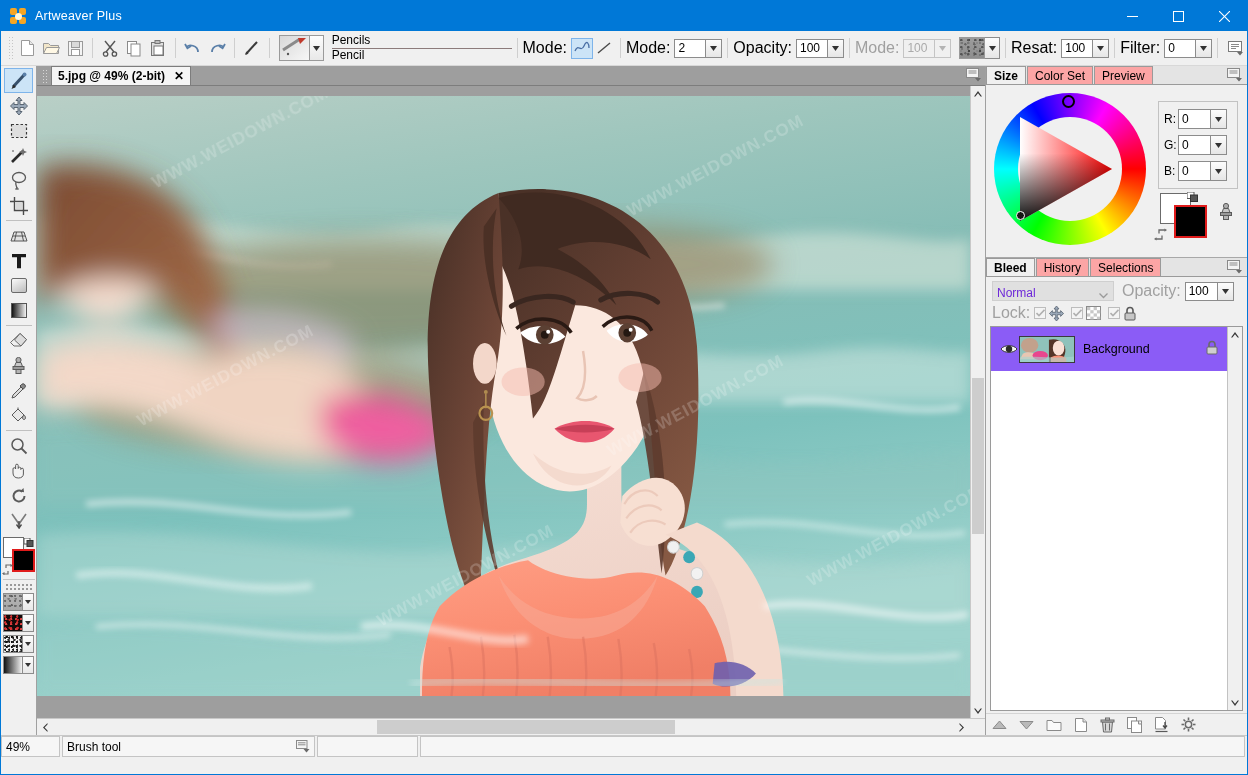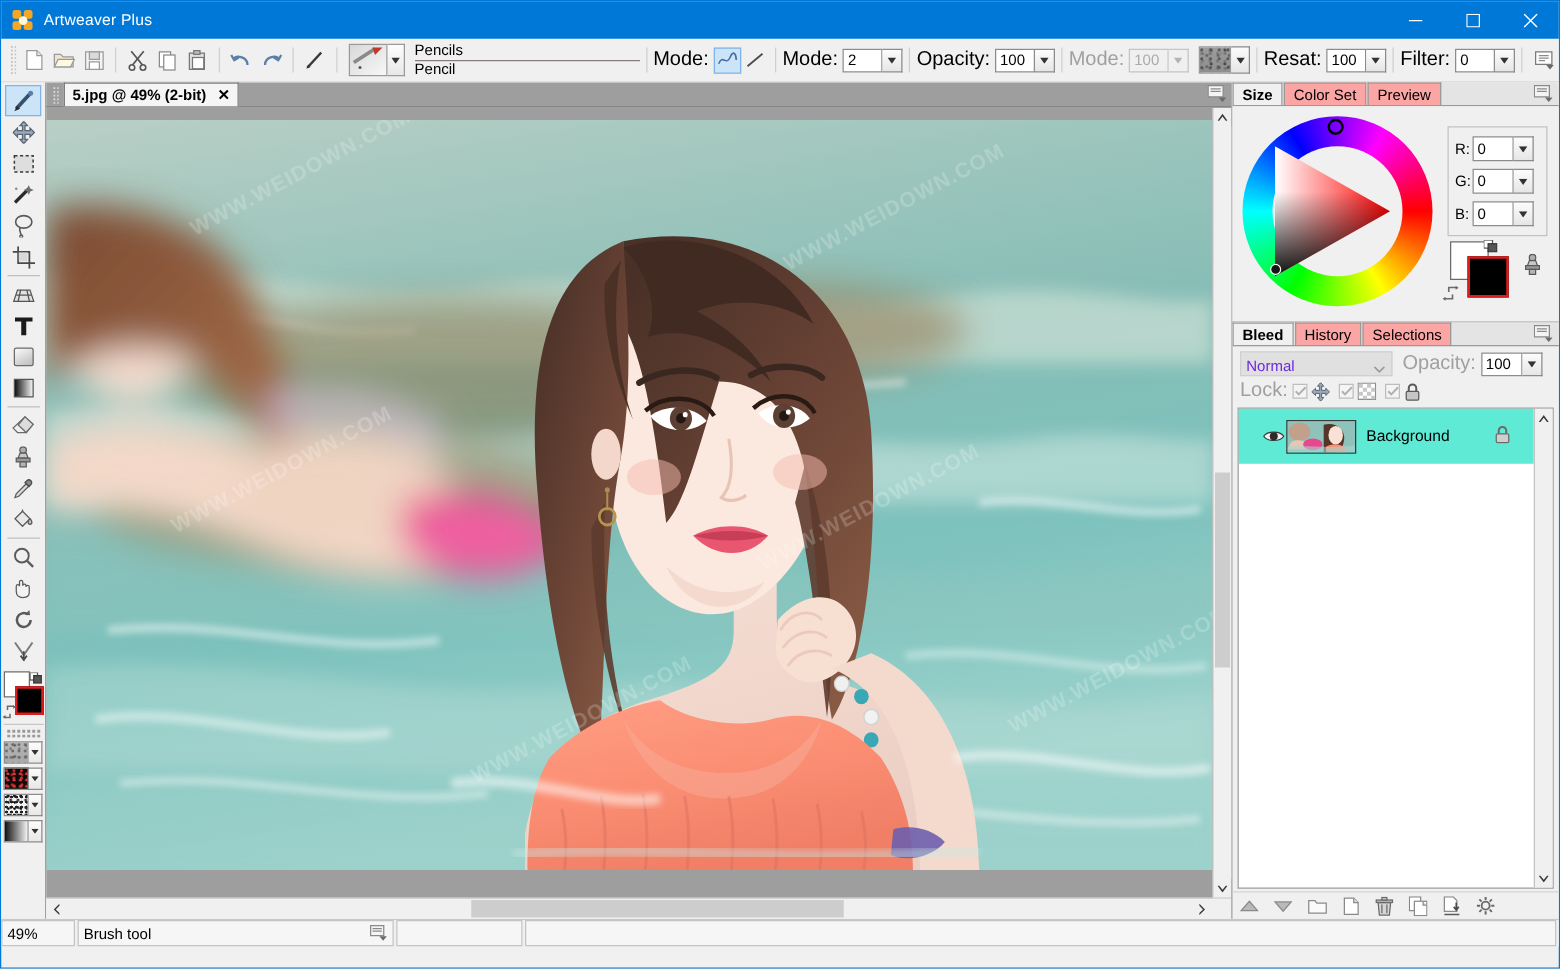--- a/index.html
+++ b/index.html
@@ -189,21 +189,21 @@
   .blendrow { display:flex; align-items:center; padding:4px 6px 2px 6px; }
   .blendsel { width:122px;height:20px;background:#e0e0e0;border:1px solid #cfcfcf;color:#6d28d9;
               font-size:12px; display:flex;align-items:flex-end; padding-left:4px; position:relative;}
   .blendsel .chev { position:absolute; right:5px; top:6px;}
   .lockrow { display:flex; align-items:center; padding:1px 6px 4px 6px; }
   .lockchk { width:12px;height:12px;border:1px solid #bdbdbd; background:#f4f4f4; margin-right:2px;
              display:flex;align-items:center;justify-content:center;}
   .lock-ic { width:16px;height:15px; margin-right:7px; display:flex;align-items:center;justify-content:center;}
   .layerlist { flex:1; border:1px solid #9a9a9a; margin:0 4px 2px 4px; background:#fff; display:flex; min-height:0;}
   .ll-items { flex:1; min-width:0;}
-  .layerrow { height:44px; display:flex; align-items:center; background:#5eead4; padding:0 18px; }
+  .layerrow { height:44px; display:flex; align-items:center; background:#8b5cf6; padding:0 8px; }
   .eye { width:20px; display:flex;align-items:center;justify-content:center;}
   .thumb { width:56px; height:27px; border:1px solid #3a3a3a; overflow:hidden; margin-right:8px; position:relative;}
   .layername { flex:1; font-size:12.5px; }
   .ll-scroll { width:15px; background:#f0f0f0; border-left:1px solid #c2c2c2; display:flex; flex-direction:column;}
   .llbtn { height:15px; display:flex;align-items:center;justify-content:center;}
   .layerstoolbar { height:22px; display:flex; align-items:center; padding-left:5px; gap:10px; border-top:1px solid #d4d4d4;}
   .lt { width:17px;height:17px; display:flex;align-items:center;justify-content:center; cursor:default;}
 
   
   .statusbar { height:22px; display:flex; align-items:stretch; background:#f0f0f0; border-top:1px solid #c8c8c8;}

